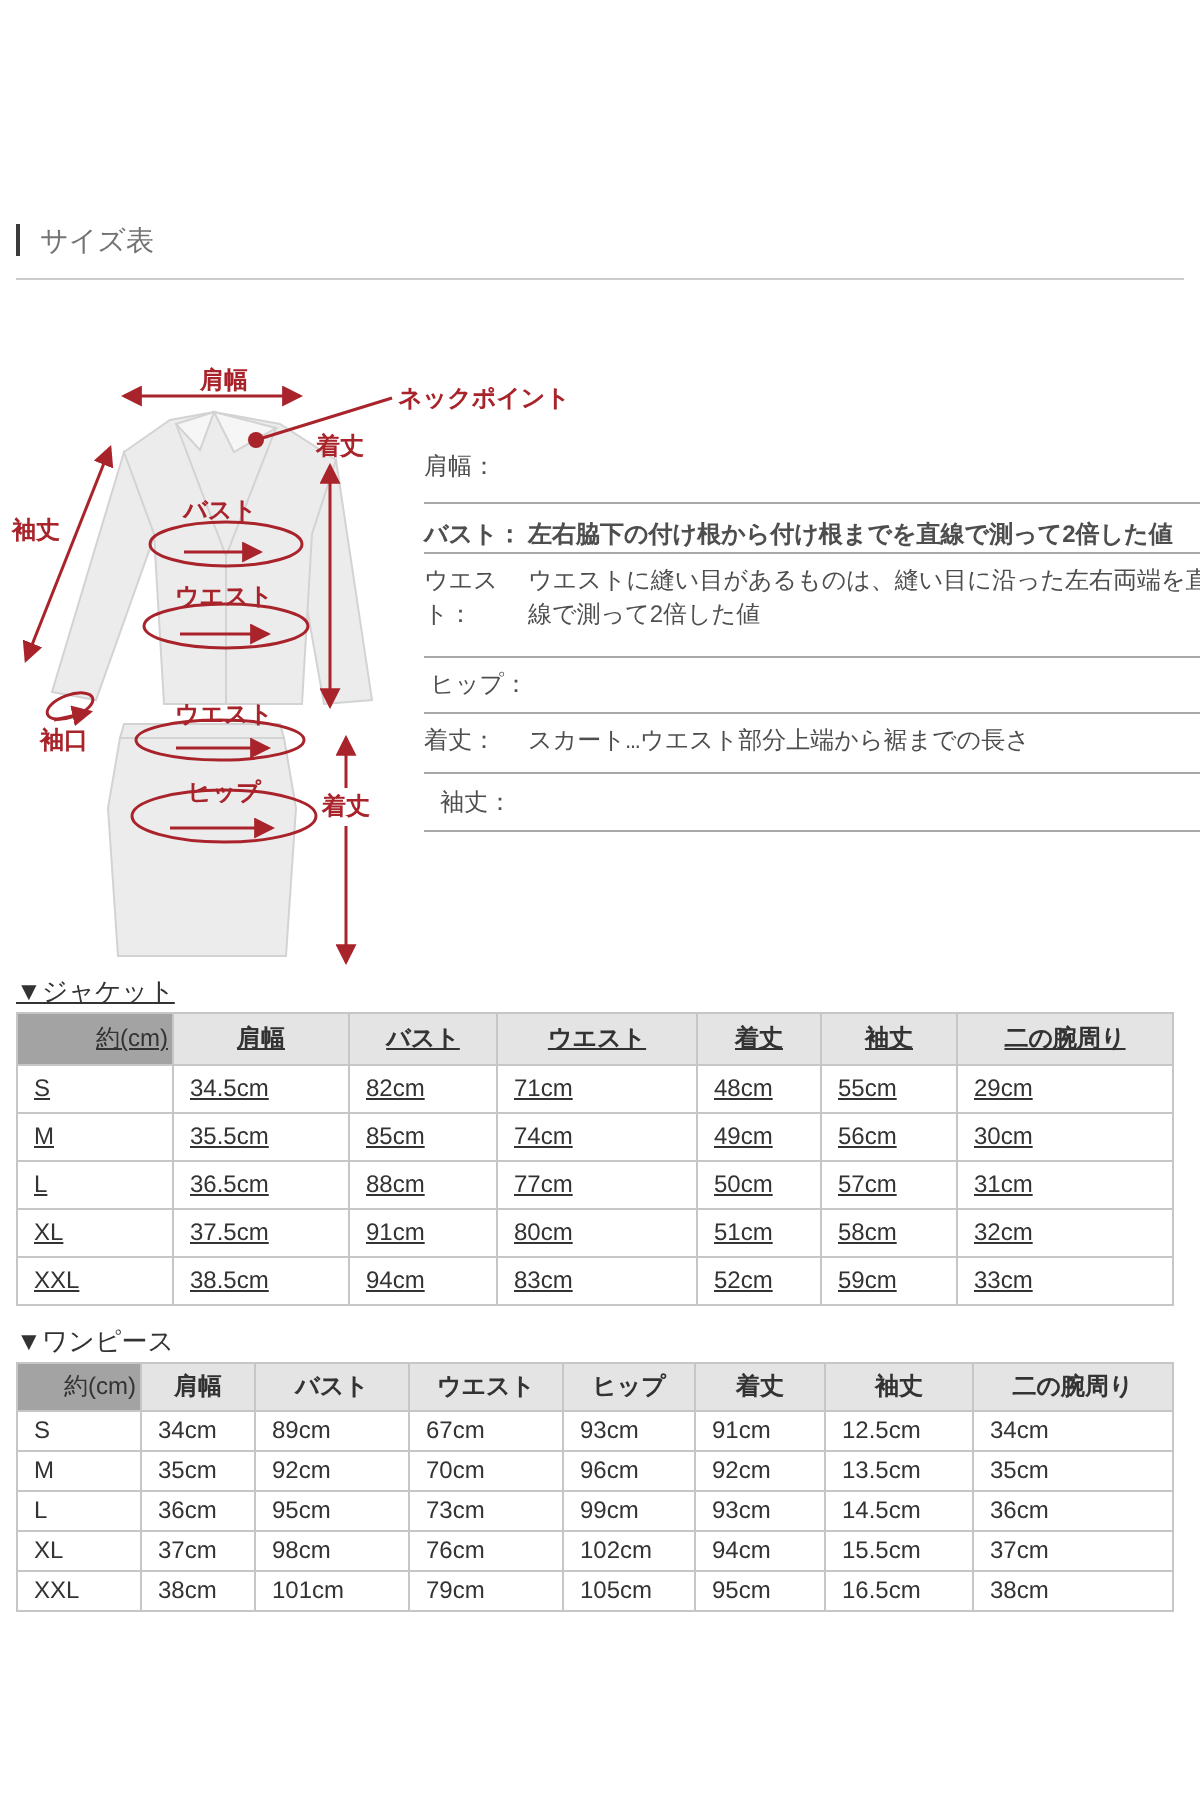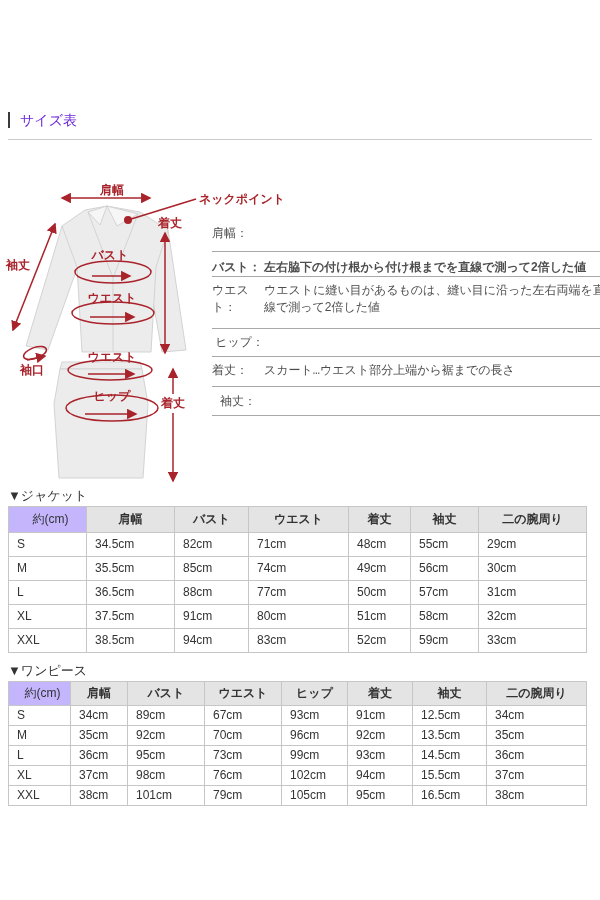--- a/index.html
+++ b/index.html
@@ -1,21 +1,21 @@
 <!DOCTYPE html>
 <html lang="ja"><head>
 <meta charset="utf-8">
 <style>
   html,body{margin:0;padding:0;background:#fff;}
   .page{
     position:relative;width:600px;height:900px;background:#ffffff;overflow:hidden;
     font-family:"Liberation Sans","DejaVu Sans",sans-serif;color:#333;
   }
   
-  .title-bar{position:absolute;left:8px;top:112px;font-size:14px;color:#6d28d9;text-align:center;}
+  .title-bar{position:absolute;left:8px;top:112px;font-size:14px;color:#737373;text-align:center;}
   .title-bar .bar-text{border-left:2px solid #3a3a3a;padding-left:10px;line-height:16px;display:inline-block;}
   .title-rule{position:absolute;left:8px;width:584px;top:139px;border-top:1px solid #cccccc;height:0;}
   
   svg.diagram{position:absolute;left:0;top:172px;width:300px;height:320px;}
   .garment{fill:#ececec;stroke:#d3d3d3;stroke-width:1;}
   .garment-light{fill:#f6f6f6;stroke:#d3d3d3;stroke-width:1;}
   .garment-line{stroke:#d3d3d3;stroke-width:1;fill:none;}
   .dg-stroke{stroke:#a9232b;stroke-width:1.5;fill:none;}
   .dg-fill{fill:#a9232b;}
   .dg-label{fill:#a9232b;font-family:"Liberation Sans","DejaVu Sans",sans-serif;font-size:12px;font-weight:bold;}
@@ -27,27 +27,27 @@
   .def-row:nth-child(3){padding:5px 0 12px;}
   .def-row:nth-child(4){padding:5px 0 5px;text-align:right;}
   .def-row:nth-child(5){padding:6px 0 6px;align-items:center;font-family:Liberation Mono, monospace;}
   .def-row:nth-child(6){padding:6px 0 5px;text-align:center;}
   .def-term{width:52px;flex:none;}
   .def-desc{flex:1;}
   .nowrap{white-space:nowrap;}
   .dot{color:#cc1111;}
   
   .tbl-block{position:absolute;left:8px;}
-  .jacket-block{top:488px;}
+  .jacket-block{top:488px;text-decoration:underline;}
   .onepiece-block{top:643px;margin-top:20px;}
   .tbl-heading{font-size:13px;color:#333;line-height:15px;margin-bottom:3px;}
   table.size-table{border-collapse:collapse;table-layout:fixed;width:578px;font-size:12px;color:#333;background:#fff;}
   table.size-table th,table.size-table td{border:1px solid #c6c6c6;line-height:15px;overflow:hidden;}
   table.size-table th{background:#e4e4e4;font-weight:bold;text-align:center;padding:5px 2px;}
-  table.size-table th.corner{background:#c4b5fd;font-weight:normal;text-align:center;padding:5px 2px 5px 8px;}
+  table.size-table th.corner{background:#a3a3a3;font-weight:normal;text-align:right;padding:5px 2px 5px 8px;}
   table.size-table td{text-align:left;padding:4px 4px 4px 8px;background:#ffffff;}
   table.tbl-o td{padding:2px 4px 2px 8px;}
   table.tbl-o th{padding:4px 2px;}
   table.tbl-o th.corner{padding:4px 2px 4px 8px;}
 </style>
 </head>
 <body>
 
 <div class="page">
 

